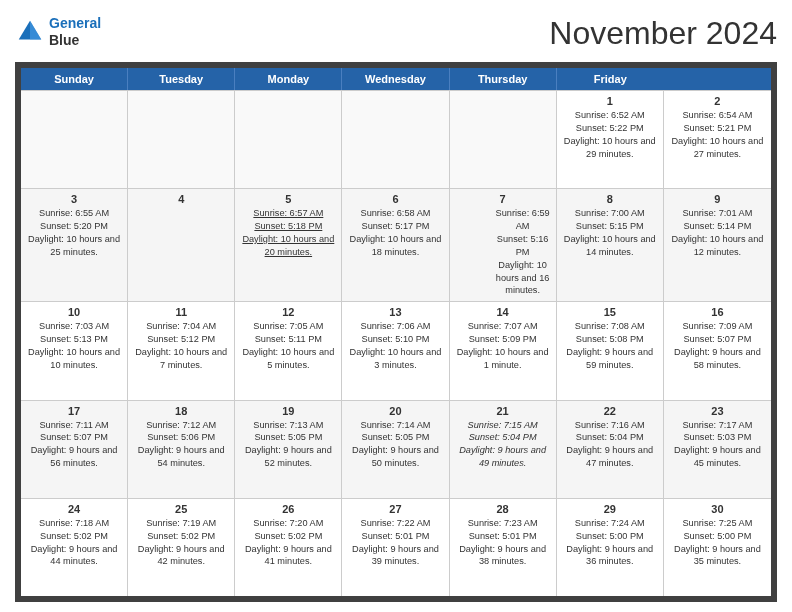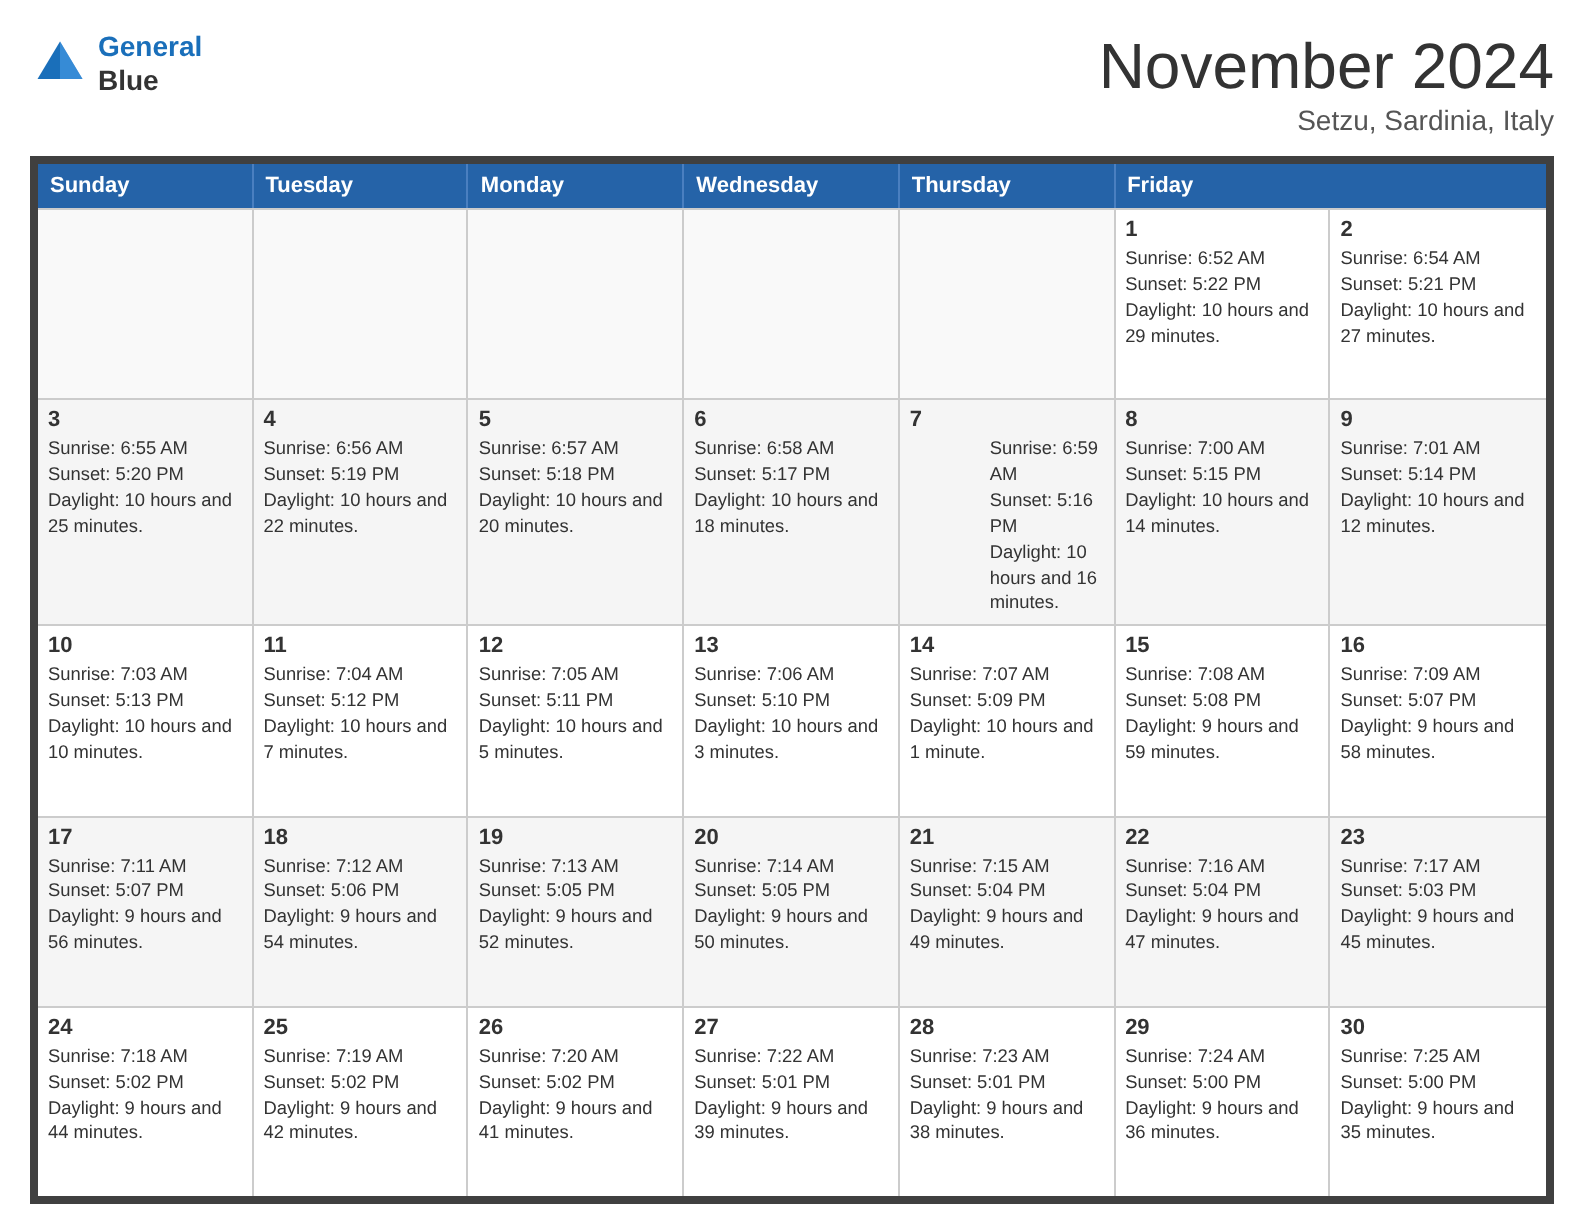--- a/index.html
+++ b/index.html
@@ -48,21 +48,22 @@
       color: #333;
     }
     .subtitle {
       font-size: 14px;
       color: #555;
     }
     .calendar {
       flex: 1;
       display: flex;
       flex-direction: column;
-      border: 4px solid #404040;
+      border: 6px solid #404040;
+      text-align: center;
     }
     .cal-header {
       display: grid;
       grid-template-columns: repeat(7, 1fr);
       background: #2563a8;
     }
     .cal-header-cell {
       color: #fff;
       font-size: 11px;
       font-weight: bold;
@@ -114,21 +115,20 @@
         <polygon points="20,5 35,30 5,30" fill="#1a6fba"></polygon>
         <polygon points="20,5 35,30 20,30" fill="#4a9fea" opacity="0.6"></polygon>
       </svg>
       <div class="logo-text">
         <div><span class="blue">General</span></div>
         <div>Blue</div>
       </div>
     </div>
     <div class="title-block">
       <div class="month-title">November 2024</div>
-      <div class="subtitle">Setzu, Sardinia, Italy</div>
     </div>
   </div>
 
   <div class="calendar">
     <div class="cal-header">
 
     <div class="cal-header-cell">Sunday</div>
         <div class="cal-header-cell">Tuesday</div>
         <div class="cal-header-cell">Monday</div>
         <div class="cal-header-cell">Wednesday</div>
@@ -158,27 +158,24 @@
         </div>
         <div class="cal-row">
           <div class="cal-cell alt-row">
             <span class="day-num">3</span>
             <div class="day-info" style="white-space: pre-line;">Sunrise: 6:55 AM
 Sunset: 5:20 PM
 Daylight: 10 hours and 25 minutes.</div>
           </div>
           <div class="cal-cell alt-row">
             <span class="day-num">4</span>
-            <div class="day-info" style="white-space: pre-line;">Sunrise: 6:56 AM
-Sunset: 5:19 PM
-Daylight: 10 hours and 22 minutes.</div>
           </div>
           <div class="cal-cell alt-row">
             <span class="day-num">5</span>
-            <div class="day-info" style="white-space: pre-line;">Sunrise: 6:57 AM
+            <div class="day-info" style="white-space: pre-line; text-decoration: underline;">Sunrise: 6:57 AM
 Sunset: 5:18 PM
 Daylight: 10 hours and 20 minutes.</div>
           </div>
           <div class="cal-cell alt-row">
             <span class="day-num">6</span>
             <div class="day-info" style="white-space: pre-line;">Sunrise: 6:58 AM
 Sunset: 5:17 PM
 Daylight: 10 hours and 18 minutes.</div>
           </div>
           <div class="cal-cell alt-row">
@@ -264,21 +261,21 @@
 Daylight: 9 hours and 52 minutes.</div>
           </div>
           <div class="cal-cell alt-row">
             <span class="day-num">20</span>
             <div class="day-info" style="white-space: pre-line;">Sunrise: 7:14 AM
 Sunset: 5:05 PM
 Daylight: 9 hours and 50 minutes.</div>
           </div>
           <div class="cal-cell alt-row">
             <span class="day-num">21</span>
-            <div class="day-info" style="white-space: pre-line;">Sunrise: 7:15 AM
+            <div class="day-info" style="white-space: pre-line; font-style: italic;">Sunrise: 7:15 AM
 Sunset: 5:04 PM
 Daylight: 9 hours and 49 minutes.</div>
           </div>
           <div class="cal-cell alt-row">
             <span class="day-num">22</span>
             <div class="day-info" style="white-space: pre-line;">Sunrise: 7:16 AM
 Sunset: 5:04 PM
 Daylight: 9 hours and 47 minutes.</div>
           </div>
           <div class="cal-cell alt-row">

